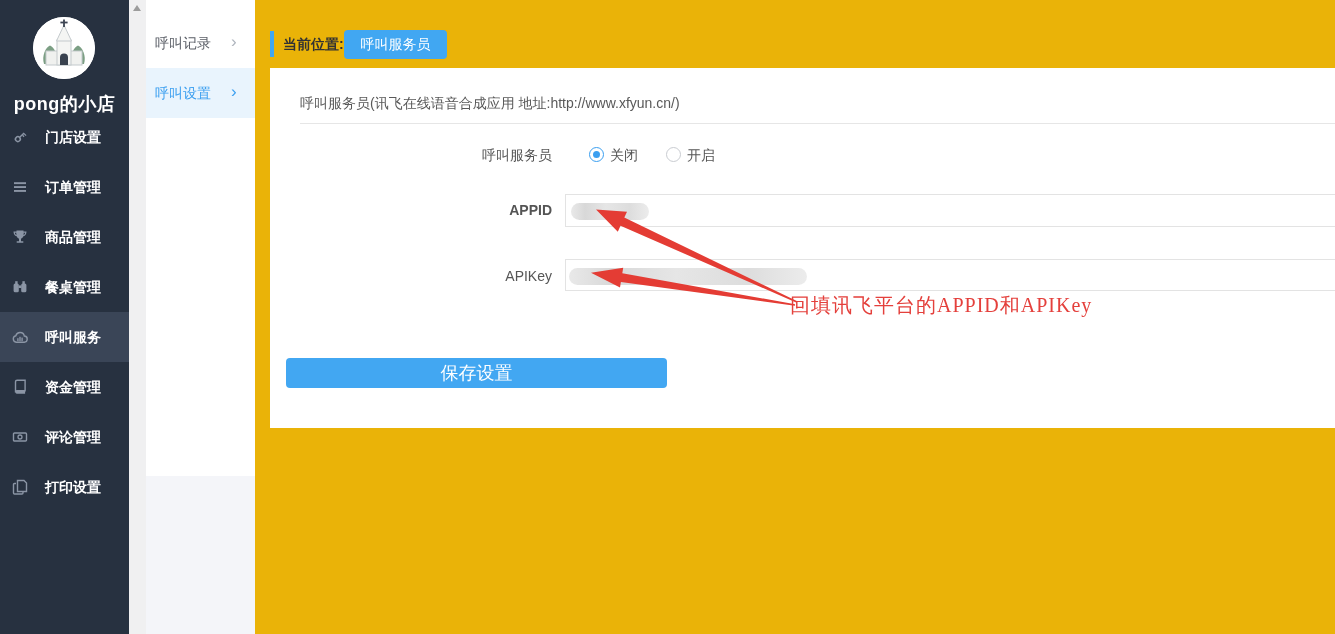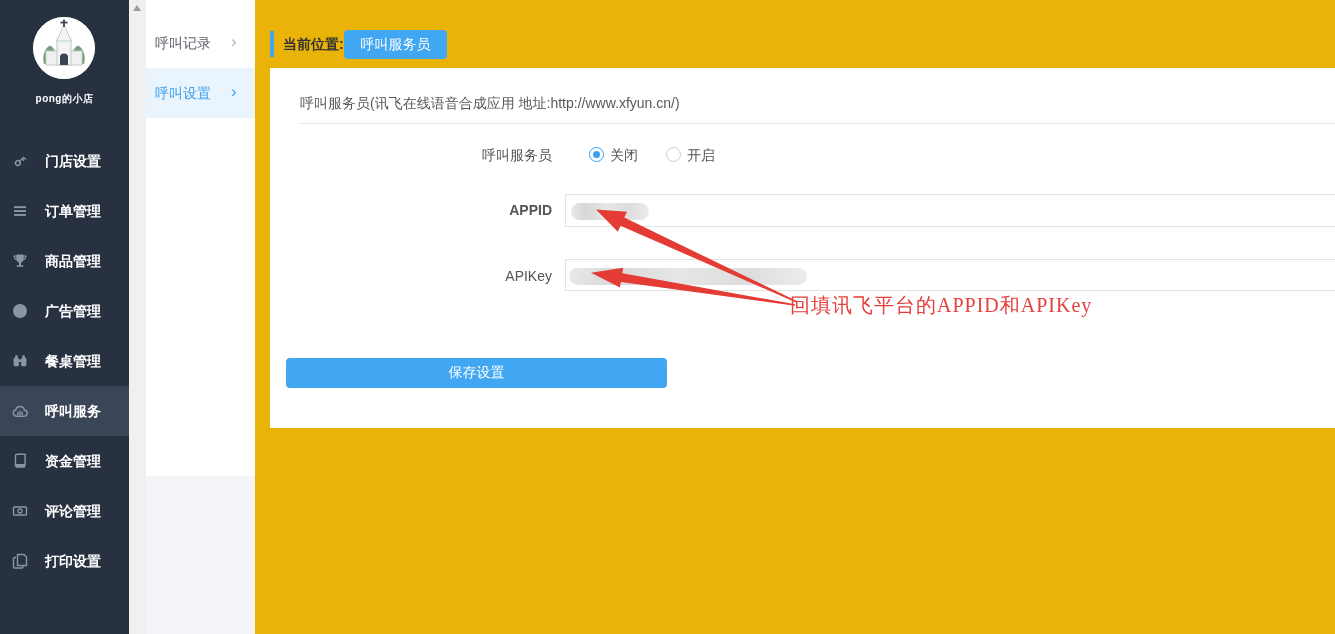--- a/index.html
+++ b/index.html
@@ -5,22 +5,22 @@
   * { margin:0; padding:0; box-sizing:border-box; }
   html,body { width:1335px; height:634px; overflow:hidden; background:#f4f5f9;
     font-family:"Liberation Sans", sans-serif; }
   .app { position:relative; width:1335px; height:634px; }
 
   
   .sidebar { position:absolute; left:0; top:0; width:129px; height:634px; background:#273140; }
   .logo-wrap { position:absolute; left:33px; top:17px; width:62px; height:62px;
     border-radius:50%; overflow:hidden; background:#fff; }
   .store-name { position:absolute; left:0; top:92px; width:129px; text-align:center;
-    color:#fff; font-size:10px; font-weight:600; letter-spacing:.5px; }
-  .nav { position:absolute; left:0; top:136px; width:129px; }
+    color:#fff; font-size:18px; font-weight:600; letter-spacing:.5px; }
+  .nav { position:absolute; left:0; top:112px; width:129px; }
   .nav-item { position:relative; height:50px; cursor:pointer; }
   .nav-item.active { background:#3a4557;padding-left:38px; }
   .nav-item .nicon { position:absolute; left:12px; top:17px; width:16px; height:16px;
     color:#8b95a5; }
   .nav-item .nicon svg { width:16px; height:16px; fill:currentColor; display:block; }
   .nav-item .nlabel { position:absolute; left:45px; top:0; height:50px; line-height:50px;
     color:#ffffff; font-size:14px; font-weight:600; white-space:nowrap; }
 
   
   .scrollstrip { position:absolute; left:129px; top:0; width:17px; height:634px; background:#f0f0f1; }
@@ -72,21 +72,21 @@
   .input-apikey { top:191px; height:32px; }
   .input-box input { position:absolute; left:0; top:0; width:100%; height:100%;
     border:none; outline:none; background:transparent; font-size:14px; padding:0 8px; color:#333; }
   .blur-blob { position:absolute; border-radius:9px; pointer-events:none;
     background:linear-gradient(90deg,#e9e9e9 0%, #d8d8d8 18%, #e6e6e6 45%, #dddddd 75%, #ececec 100%);
     filter:blur(0.6px); }
   .blob-appid  { left:5px; top:8px; width:78px;  height:17px; }
   .blob-apikey { left:3px; top:8px; width:238px; height:17px; }
 
   .save-btn { position:absolute; left:16px; top:290px; width:381px; height:30px;
-    background:#42a7f2; border:none; border-radius:4px; color:#fff; font-size:14px;
+    background:#42a7f2; border:none; border-radius:4px; color:#fff; font-size:18px;
     cursor:pointer; font-family:"Liberation Sans", sans-serif; }
 
   
   .anno-svg { position:absolute; left:0; top:0; width:1335px; height:634px;
     pointer-events:none; z-index:6; }
   .anno-text { position:absolute; left:790px; top:292px; z-index:6; pointer-events:none;
     color:#e4403c; font-size:20px; font-family:"Liberation Serif", serif;
     letter-spacing:1px; white-space:nowrap;text-align:center; }
 </style>
 </head>
@@ -137,30 +137,20 @@
       <div class="nav-item">
         <span class="nicon">
           <svg viewBox="0 0 16 16">
               <path d="M4.5 1.5h7v1h3c0 2.7-1.3 4.3-3.1 4.8A4.4 4.4 0 0 1 9 9.8v2.4h2.3v1.6H4.7v-1.6H7V9.8A4.4 4.4 0 0 1 4.6 7.3C2.8 6.8 1.5 5.2 1.5 2.5h3v-1zM2.9 3.7c.2 1.3.8 2.1 1.6 2.5a7.6 7.6 0 0 1-.2-2.5H2.9zm10.2 0h-1.4a7.6 7.6 0 0 1-.2 2.5c.8-.4 1.4-1.2 1.6-2.5z"></path>
             </svg>
         </span>
         <span class="nlabel">商品管理</span>
       </div>
       <div class="nav-item">
         <span class="nicon">
-          <svg viewBox="0 0 16 16" fill="none" stroke="currentColor">
-              <circle cx="8" cy="8" r="6.2" stroke-width="1.5"></circle>
-              <circle cx="8" cy="8" r="2.5" stroke-width="1.3"></circle>
-              <path stroke-width="1.3" d="M8 1.8v3.2M8 11v3.2M1.8 8h3.2M11 8h3.2"></path>
-            </svg>
-        </span>
-        <span class="nlabel">广告管理</span>
-      </div>
-      <div class="nav-item">
-        <span class="nicon">
           <svg viewBox="0 0 16 16">
               <rect x="3.2" y="2.2" width="2.4" height="3"></rect>
               <rect x="10.4" y="2.2" width="2.4" height="3"></rect>
               <rect x="1.6" y="4.6" width="5.2" height="8.6" rx="1.5"></rect>
               <rect x="9.2" y="4.6" width="5.2" height="8.6" rx="1.5"></rect>
               <rect x="6.6" y="6.4" width="2.8" height="2.6"></rect>
             </svg>
         </span>
         <span class="nlabel">餐桌管理</span>
       </div>

